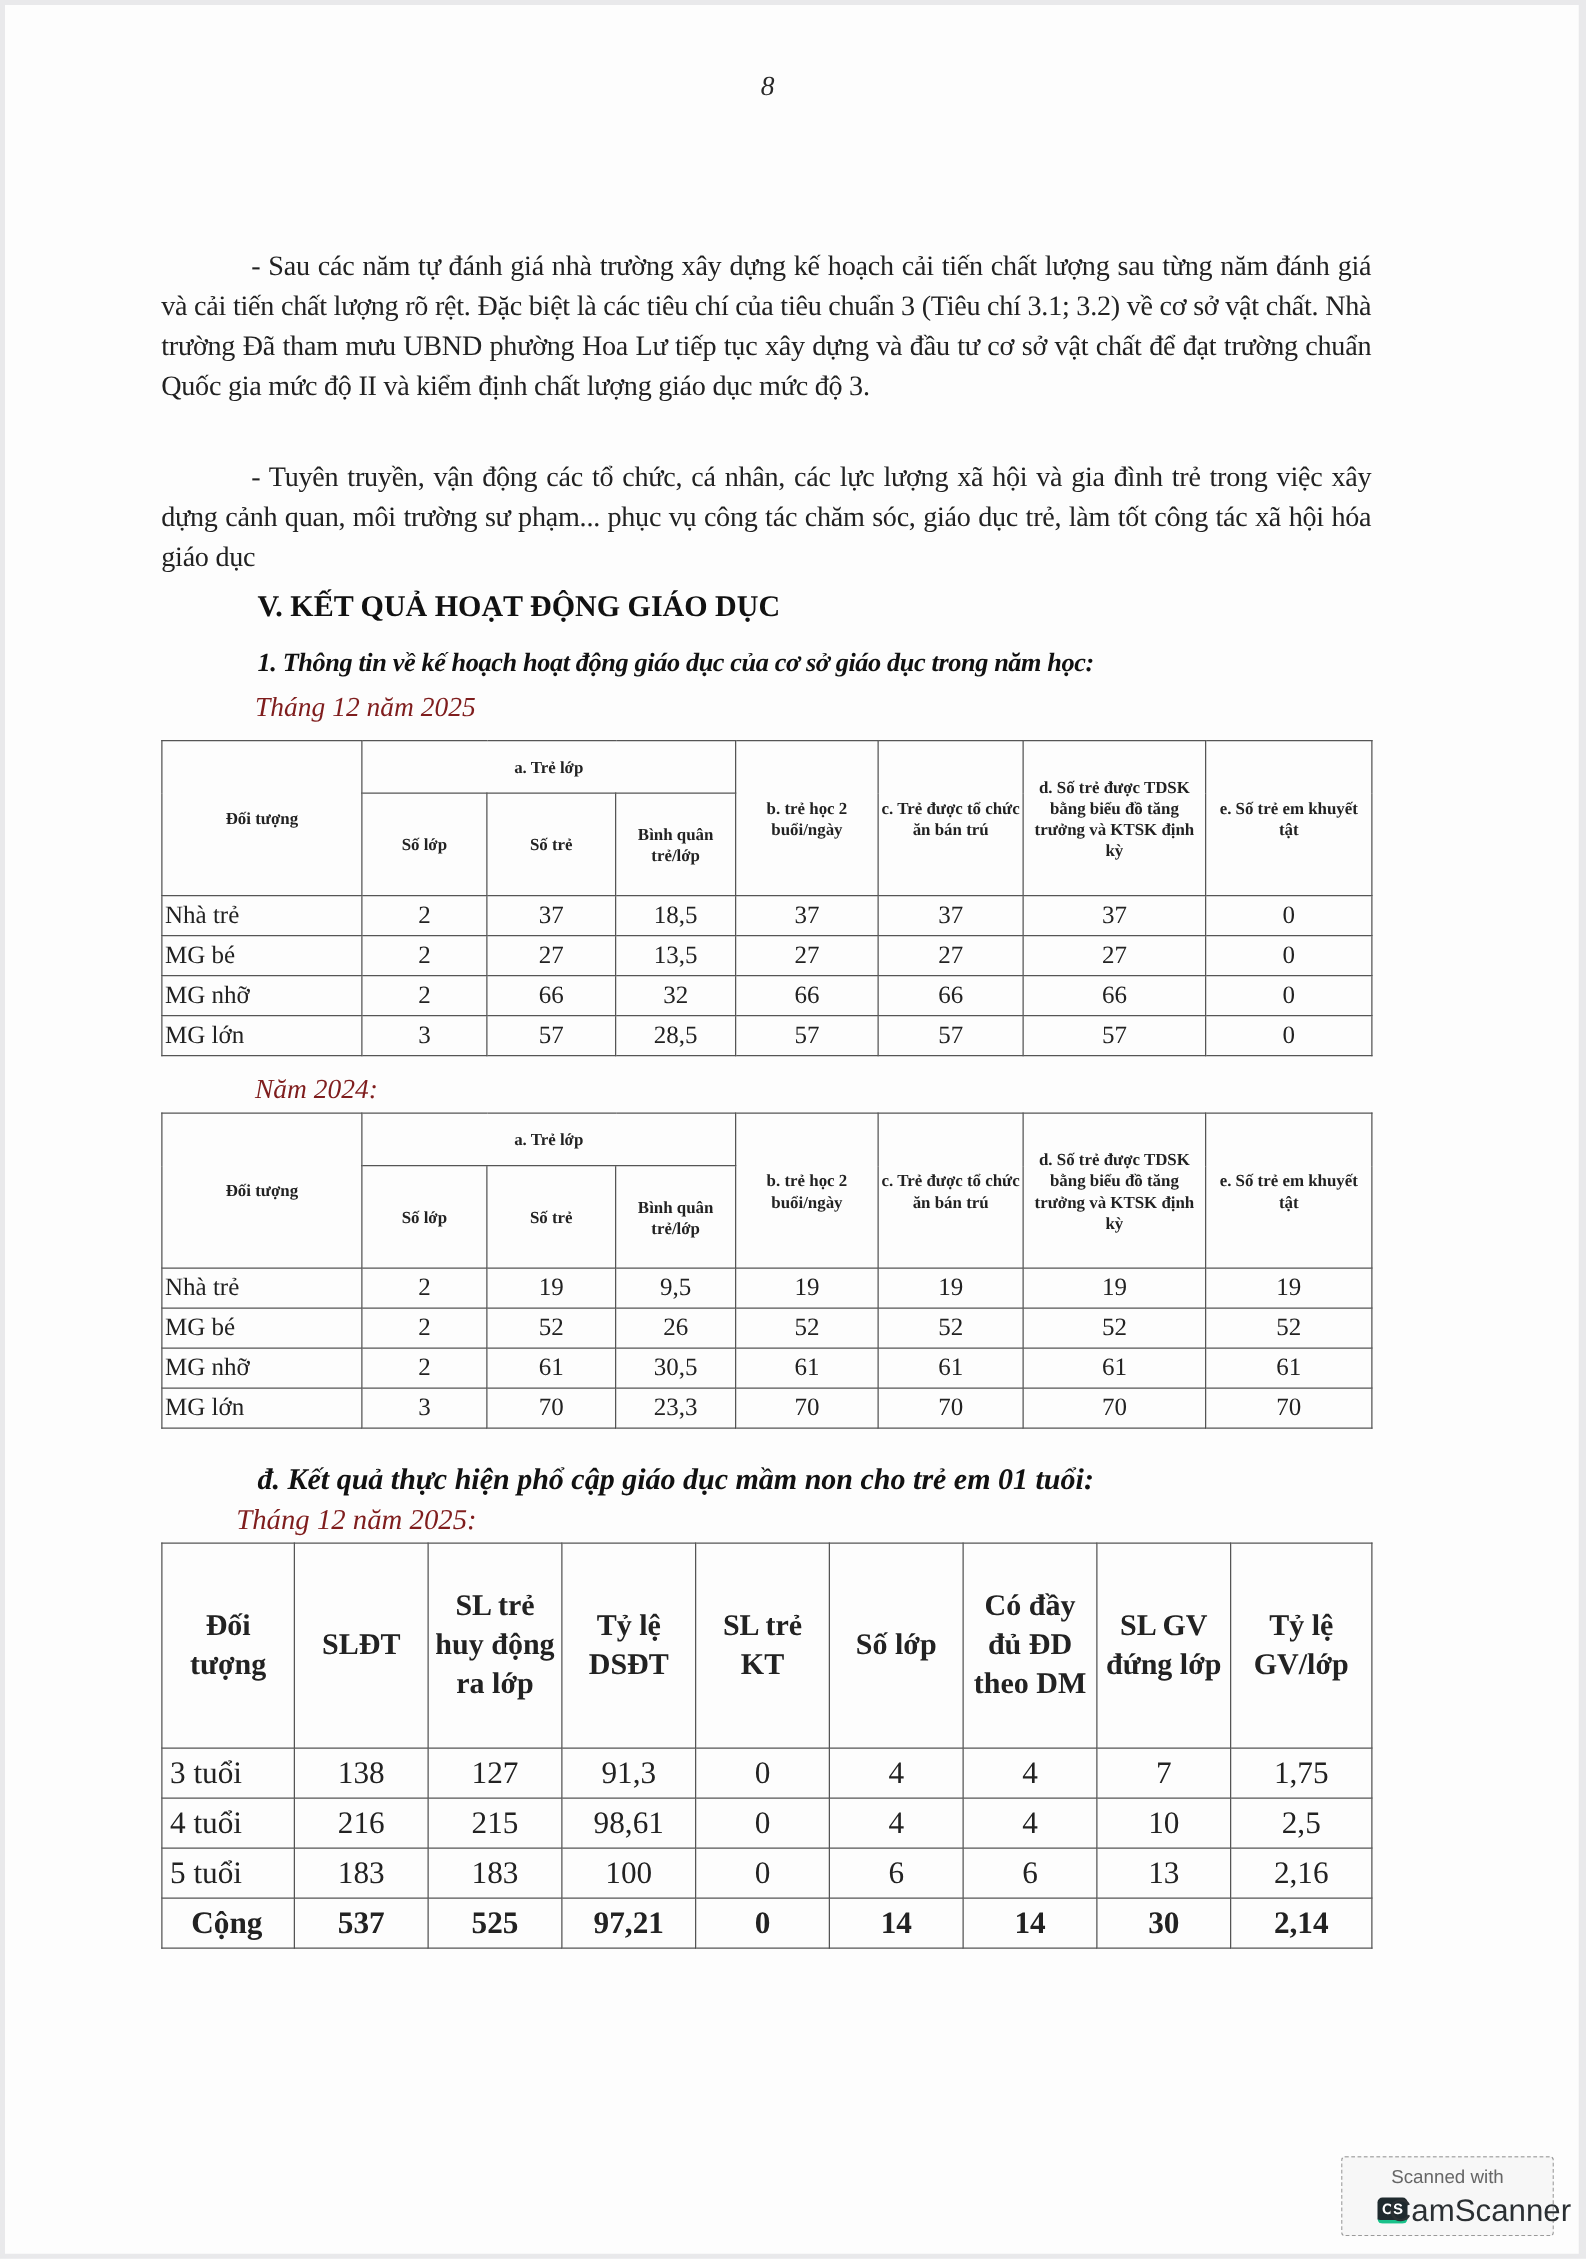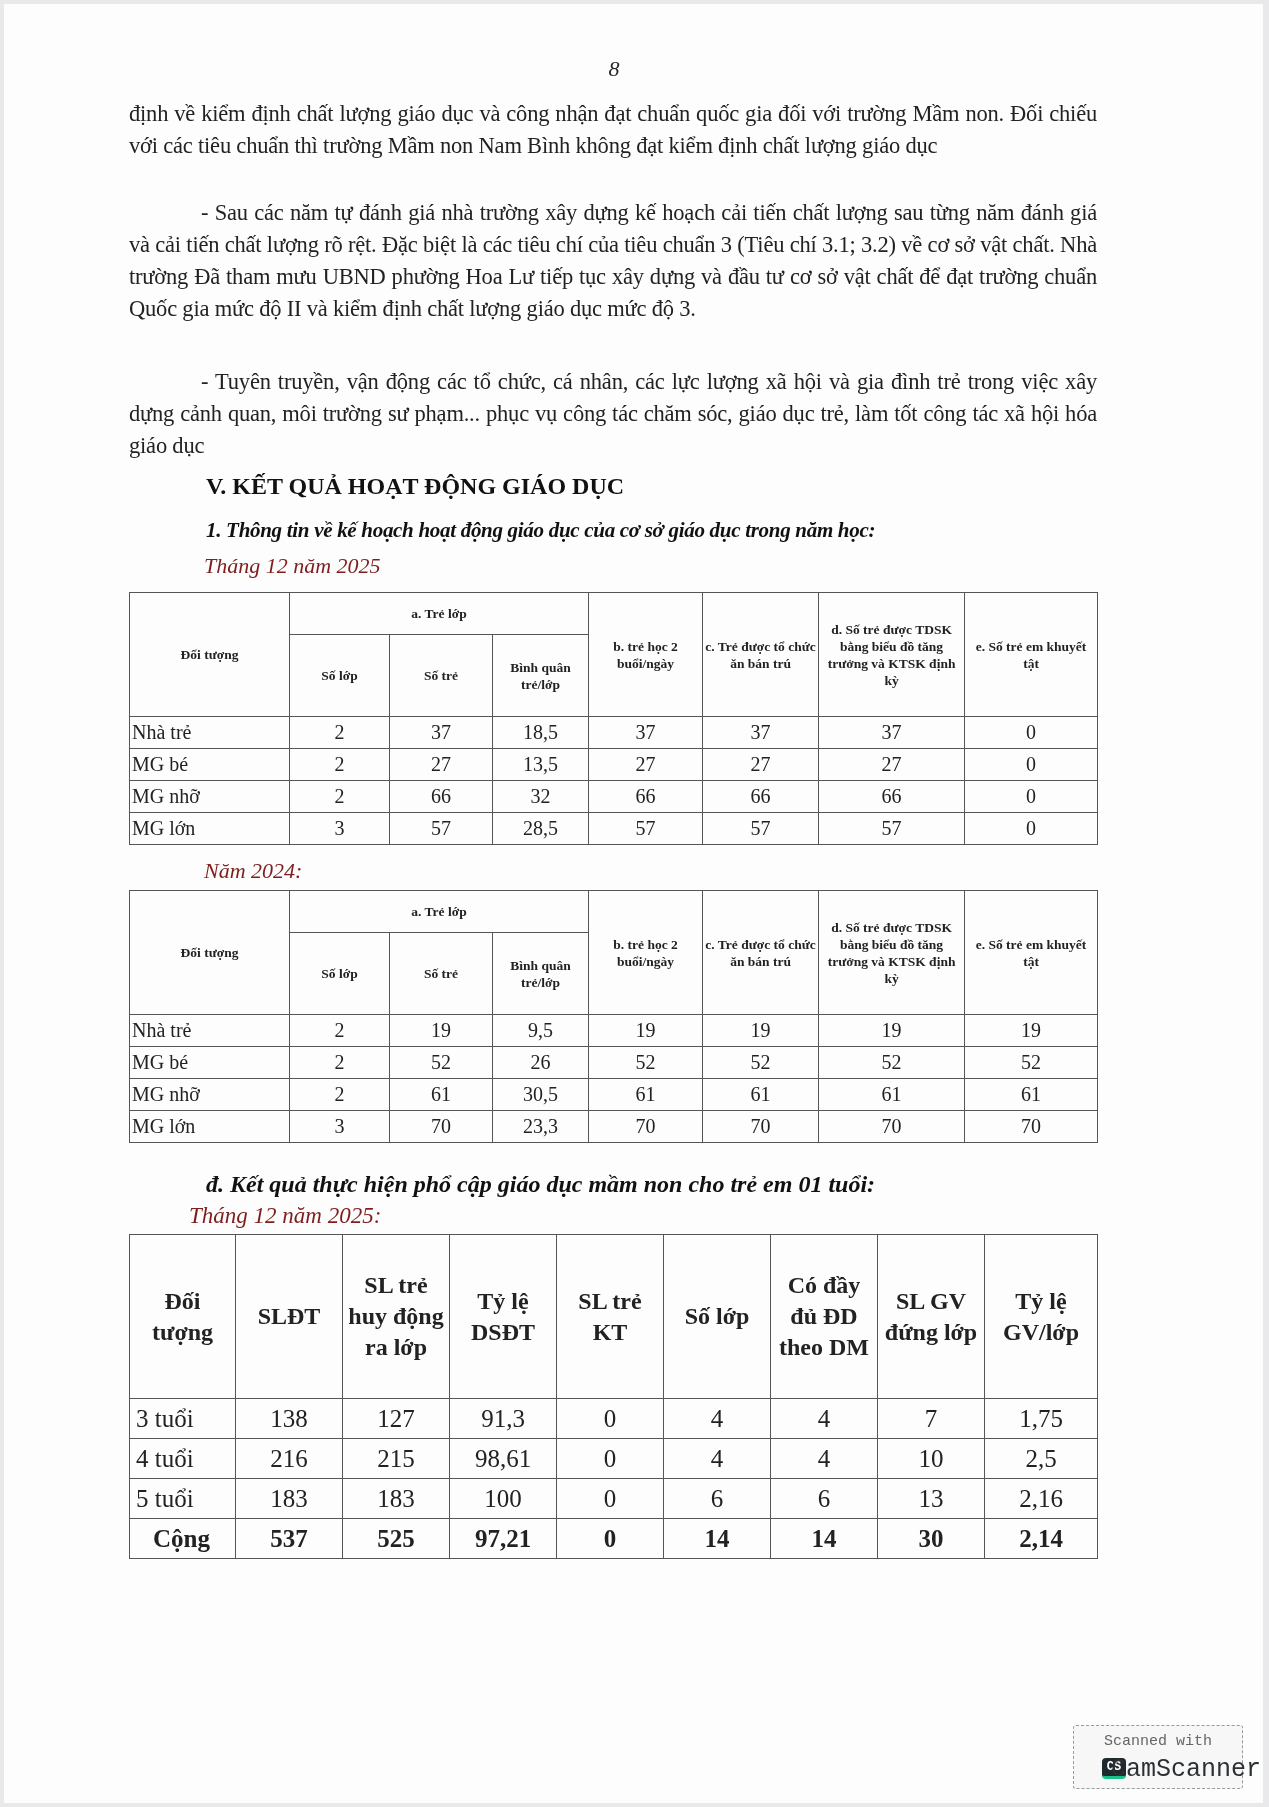--- a/index.html
+++ b/index.html
@@ -50,21 +50,21 @@
   table.small td { font-size: 20px; height: 31px; }
   table.small td.rowlabel { text-align: left; padding-left: 2px; margin-top: 37px; }
   table.big th { font-size: 24px; font-weight: bold; line-height: 31px; }
   table.big td { font-size: 25px; height: 39px; }
   table.big td.rowlabel { text-align: left; padding-left: 6px; }
   table.big tr.total td { font-weight: bold; }
   table.big tr.total td.rowlabel { text-align: center; padding-left: 0; }
   .cs-badge {
     position: absolute; left: 1069px; top: 1721px; width: 168px; height: 62px;
     border: 1.5px dashed #9a9a9a; border-radius: 3px; background: #f7f7f7;
-    font-family: Liberation Mono, monospace;
+    font-family: Liberation Sans, sans-serif;
   }
   .cs-top {
     position: absolute; top: 7px; left: 0; width: 100%; text-align: center;
     font-size: 15px; color: #666;
   }
   .cs-logo {
     position: absolute; left: 8px; top: 32px; width: 24px; height: 21px;
     background: #1f2a2e; border-radius: 4px; color: #fff;
     font-size: 12px; font-weight: bold; text-align: center; line-height: 19px;
     border-bottom: 3px solid #19c18a; box-sizing: border-box; margin-left: 20px;
@@ -73,21 +73,20 @@
     position: absolute; left: 37px; top: 29px; font-size: 25px; color: #2b3033;
   }
 </style>
 </head>
 <body>
 
 <div class="page">
 
   <div class="pageno">8</div>
 
-  <div class="para" style="top:94px;">định về kiểm định chất lượng giáo dục và công nhận đạt chuẩn quốc gia  đối với trường Mầm non. Đối chiếu với các tiêu chuẩn thì trường Mầm non Nam Bình không đạt kiểm định chất lượng giáo dục</div>
 
   <div class="para" style="top:193px; text-indent:72px;">- Sau các năm tự đánh giá nhà trường xây dựng kế hoạch cải tiến chất lượng sau từng năm đánh giá và cải tiến chất lượng rõ rệt. Đặc biệt là các tiêu chí của tiêu chuẩn 3 (Tiêu chí 3.1; 3.2) về cơ sở vật chất. Nhà trường Đã tham mưu UBND phường Hoa Lư tiếp tục xây dựng và đầu tư cơ sở vật chất để đạt trường chuẩn Quốc gia mức độ II và kiểm định chất lượng giáo dục mức độ 3.</div>
 
   <div class="para" style="top:362px; text-indent:72px;">-  Tuyên truyền, vận động các tổ chức, cá nhân, các lực lượng xã hội và gia đình trẻ trong việc xây dựng cảnh quan, môi trường sư phạm... phục vụ công tác chăm sóc, giáo dục trẻ, làm tốt công tác xã hội hóa giáo dục</div>
 
   <div class="heading" style="top:469px;">V. KẾT QUẢ HOẠT ĐỘNG GIÁO DỤC</div>
 
   <div class="subheading" style="top:514px;font-style:italic;">1. Thông tin về kế hoạch hoạt động giáo dục của cơ sở giáo dục trong năm học:</div>
 
   <div class="caption" style="left:200px; top:549px;">Tháng 12 năm 2025</div>

